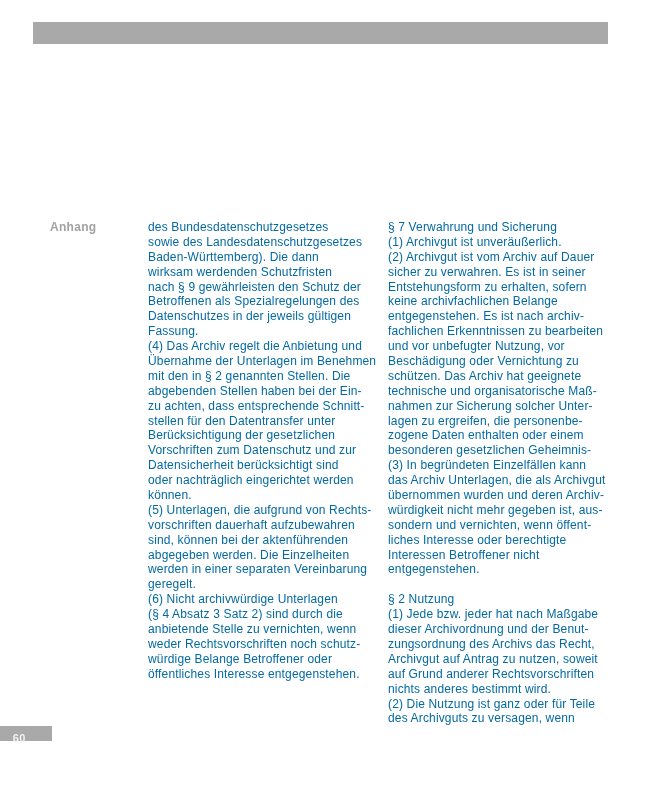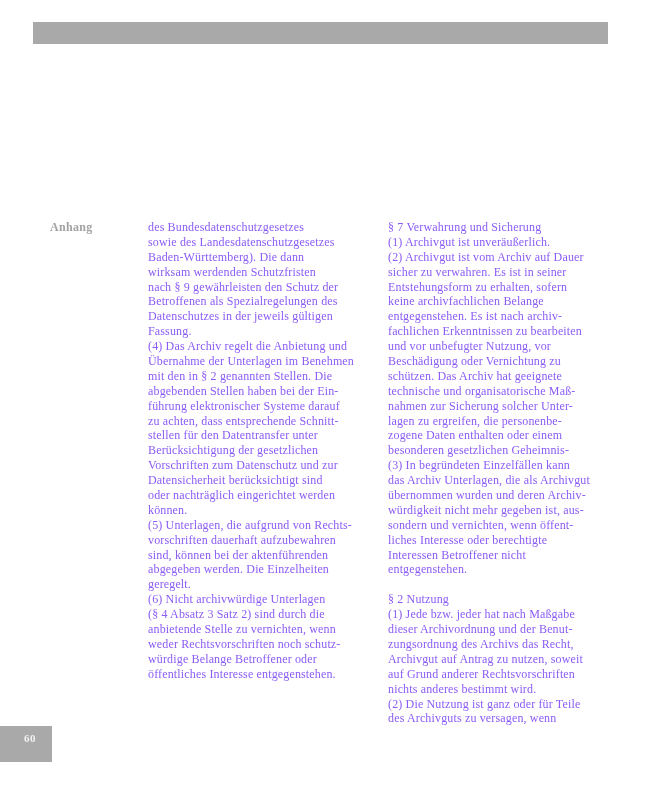--- a/index.html
+++ b/index.html
@@ -6,21 +6,21 @@
     margin: 0;
     padding: 0;
     background: #ffffff;
   }
   .page {
     position: relative;
     width: 656px;
     height: 800px;
     background: #ffffff;
     overflow: hidden;
-    font-family: Liberation Serif, serif;
+    font-family: Liberation Sans, sans-serif;
   }
   .top-bar {
     position: absolute;
     left: 33px;
     top: 22px;
     width: 575px;
     height: 22px;
     background: #a9a9a9;
   }
   .margin-label {
@@ -31,39 +31,39 @@
     font-weight: bold;
     letter-spacing: 0.3px;
     color: #a2a2a2;
     line-height: 14.9px;
   }
   .text-column {
     position: absolute;
     top: 220px;
     font-size: 12px;
     letter-spacing: 0.15px;
-    color: #8b5cf6;
+    color: #0369a1;
   }
   .col-left  { left: 148px; width: 235px; }
   .col-right { left: 388px; width: 230px; }
   .line {
     height: 14.9px;
     line-height: 14.9px;
     white-space: nowrap;
   }
   .page-number-box {
     position: absolute;
     left: 0;
     top: 726px;
     width: 52px;
-    height: 36px;
+    height: 15px;
     background: #a9a9a9;
     box-sizing: border-box;
     text-align: right;
-    padding-right: 16px;
+    padding-right: 26px;
   }
   .page-number-box .num {
     font-size: 11px;
     font-weight: bold;
     color: #f2f2f2;
     line-height: 25px;
     letter-spacing: 0.5px;
   }
 </style>
 </head>
@@ -81,32 +81,32 @@
       <div class="line">Baden-Württemberg). Die dann</div>
       <div class="line">wirksam werdenden Schutzfristen</div>
       <div class="line">nach § 9 gewährleisten den Schutz der</div>
       <div class="line">Betroffenen als Spezialregelungen des</div>
       <div class="line">Datenschutzes in der jeweils gültigen</div>
       <div class="line">Fassung.</div>
       <div class="line">(4) Das Archiv regelt die Anbietung und</div>
       <div class="line">Übernahme der Unterlagen im Benehmen</div>
       <div class="line">mit den in § 2 genannten Stellen. Die</div>
       <div class="line">abgebenden Stellen haben bei der Ein-</div>
-      <div class="line">führung elektronischer Systeme darauf</div>
       <div class="line">zu achten, dass entsprechende Schnitt-</div>
       <div class="line">stellen für den Datentransfer unter</div>
       <div class="line">Berücksichtigung der gesetzlichen</div>
       <div class="line">Vorschriften zum Datenschutz und zur</div>
       <div class="line">Datensicherheit berücksichtigt sind</div>
       <div class="line">oder nachträglich eingerichtet werden</div>
       <div class="line">können.</div>
       <div class="line">(5) Unterlagen, die aufgrund von Rechts-</div>
       <div class="line">vorschriften dauerhaft aufzubewahren</div>
       <div class="line">sind, können bei der aktenführenden</div>
       <div class="line">abgegeben werden. Die Einzelheiten</div>
+      <div class="line">werden in einer separaten Vereinbarung</div>
       <div class="line">geregelt.</div>
       <div class="line">(6) Nicht archivwürdige Unterlagen</div>
       <div class="line">(§ 4 Absatz 3 Satz 2) sind durch die</div>
       <div class="line">anbietende Stelle zu vernichten, wenn</div>
       <div class="line">weder Rechtsvorschriften noch schutz-</div>
       <div class="line">würdige Belange Betroffener oder</div>
       <div class="line">öffentliches Interesse entgegenstehen.</div>
     </div>
 
   <div class="text-column col-right">

